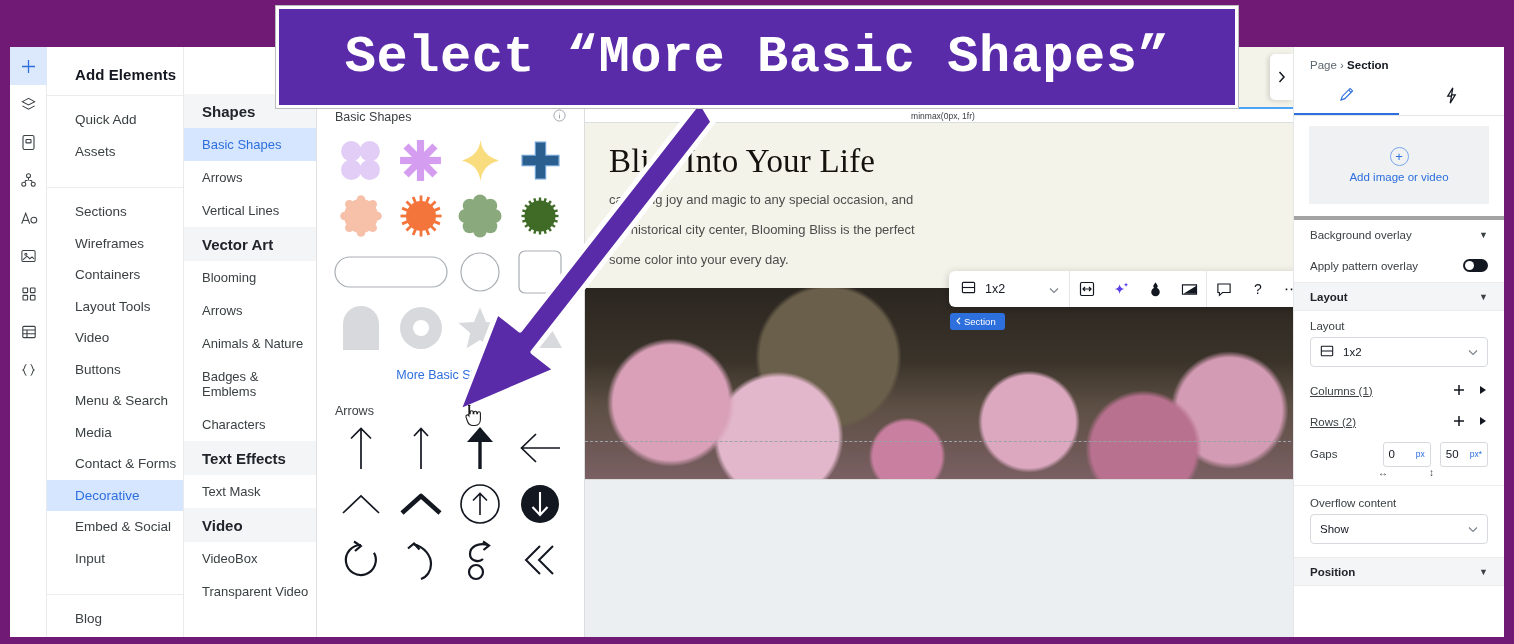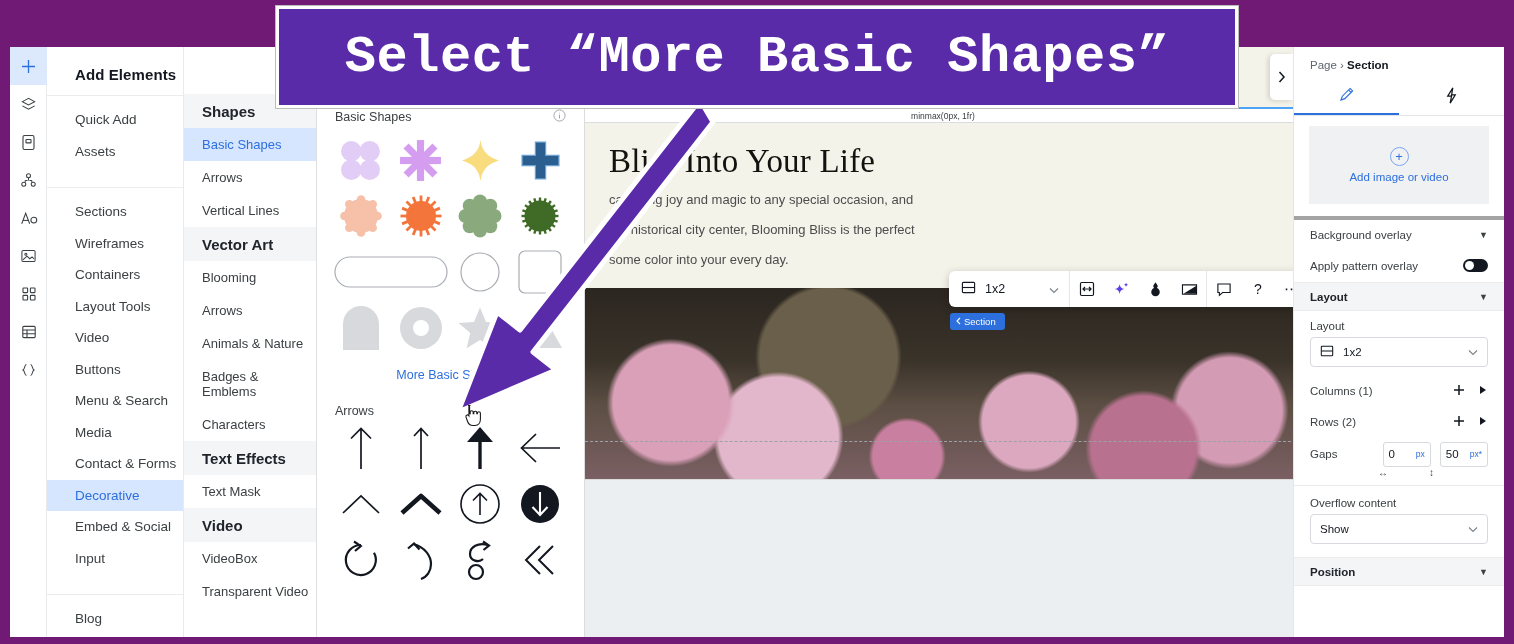--- a/index.html
+++ b/index.html
@@ -89,21 +89,21 @@
   .media-label { font-size:11.5px; color:#2d6fdd; }
   .row { display:flex; align-items:center; justify-content:space-between; padding:0 16px; height:33px; font-size:11.5px; color:#3b4043; }
   .row.sep-top { border-top:4px solid #a3a3a3; }
   .sect-head { background:#f4f5f7; height:29px; font-weight:bold; color:#20242b; font-size:11.5px; display:flex; align-items:center; justify-content:space-between; padding:0 16px; border-top:1px solid #ececec; border-bottom:1px solid #ececec;}
   .caret { color:#3b4043; font-size:9px; }
   .toggle { width:25px; height:13px; border-radius:7px; background:#131720; position:relative; }
   .toggle::after { content:""; position:absolute; left:2px; top:2px; width:9px; height:9px; border-radius:50%; background:#fff; }
   .field-label { font-size:11.5px; color:#3b4043; padding:9px 16px 5px 16px; }
   .select { margin:0 16px; height:30px; border:1px solid #d6d9dd; border-radius:4px; display:flex; align-items:center; gap:9px; padding:0 9px; font-size:11.5px; color:#131720; }
   .select .chev { margin-left:auto; color:#7d858c; }
-  .plusrow { display:flex; align-items:center; justify-content:space-between; padding:0 16px; height:31px; font-size:11.5px; color:#3b4043;}
+  .plusrow { display:flex; align-items:center; justify-content:space-between; padding:0 16px; height:31px; font-size:11.5px; color:#3b4043;text-decoration:underline;}
   .plusrow .ctrls { display:flex; align-items:center; gap:14px; color:#131720; }
   .gaps { display:flex; align-items:center; padding:0 16px; height:34px; font-size:11.5px; color:#3b4043; gap:9px;}
   .numbox { width:49px; height:25px; border:1px solid #d6d9dd; border-radius:3px; display:flex; align-items:center; justify-content:space-between; padding:0 5px; font-size:11.5px; color:#131720;}
   .numbox .unit { font-size:8.5px; color:#2d6fdd; }
   .gap-icons { display:flex; font-size:10px; color:#3b4043; padding-left:84px; gap:41px; margin-top:-4px;}
 
   
   .callout { position:absolute; left:276px; top:6px; width:962px; height:102px; background:#5a2ba8; border:3px solid #fff; box-shadow:0 0 0 1px #bdbdbd; display:flex; align-items:center; justify-content:center; z-index:40; }
   .callout-text { color:#fff; font-size:52px; font-family:Liberation Mono, monospace; font-weight:bold; letter-spacing:.5px; }
   .arrow-layer { position:absolute; left:0; top:0; width:1514px; height:644px; z-index:39; pointer-events:none; }

